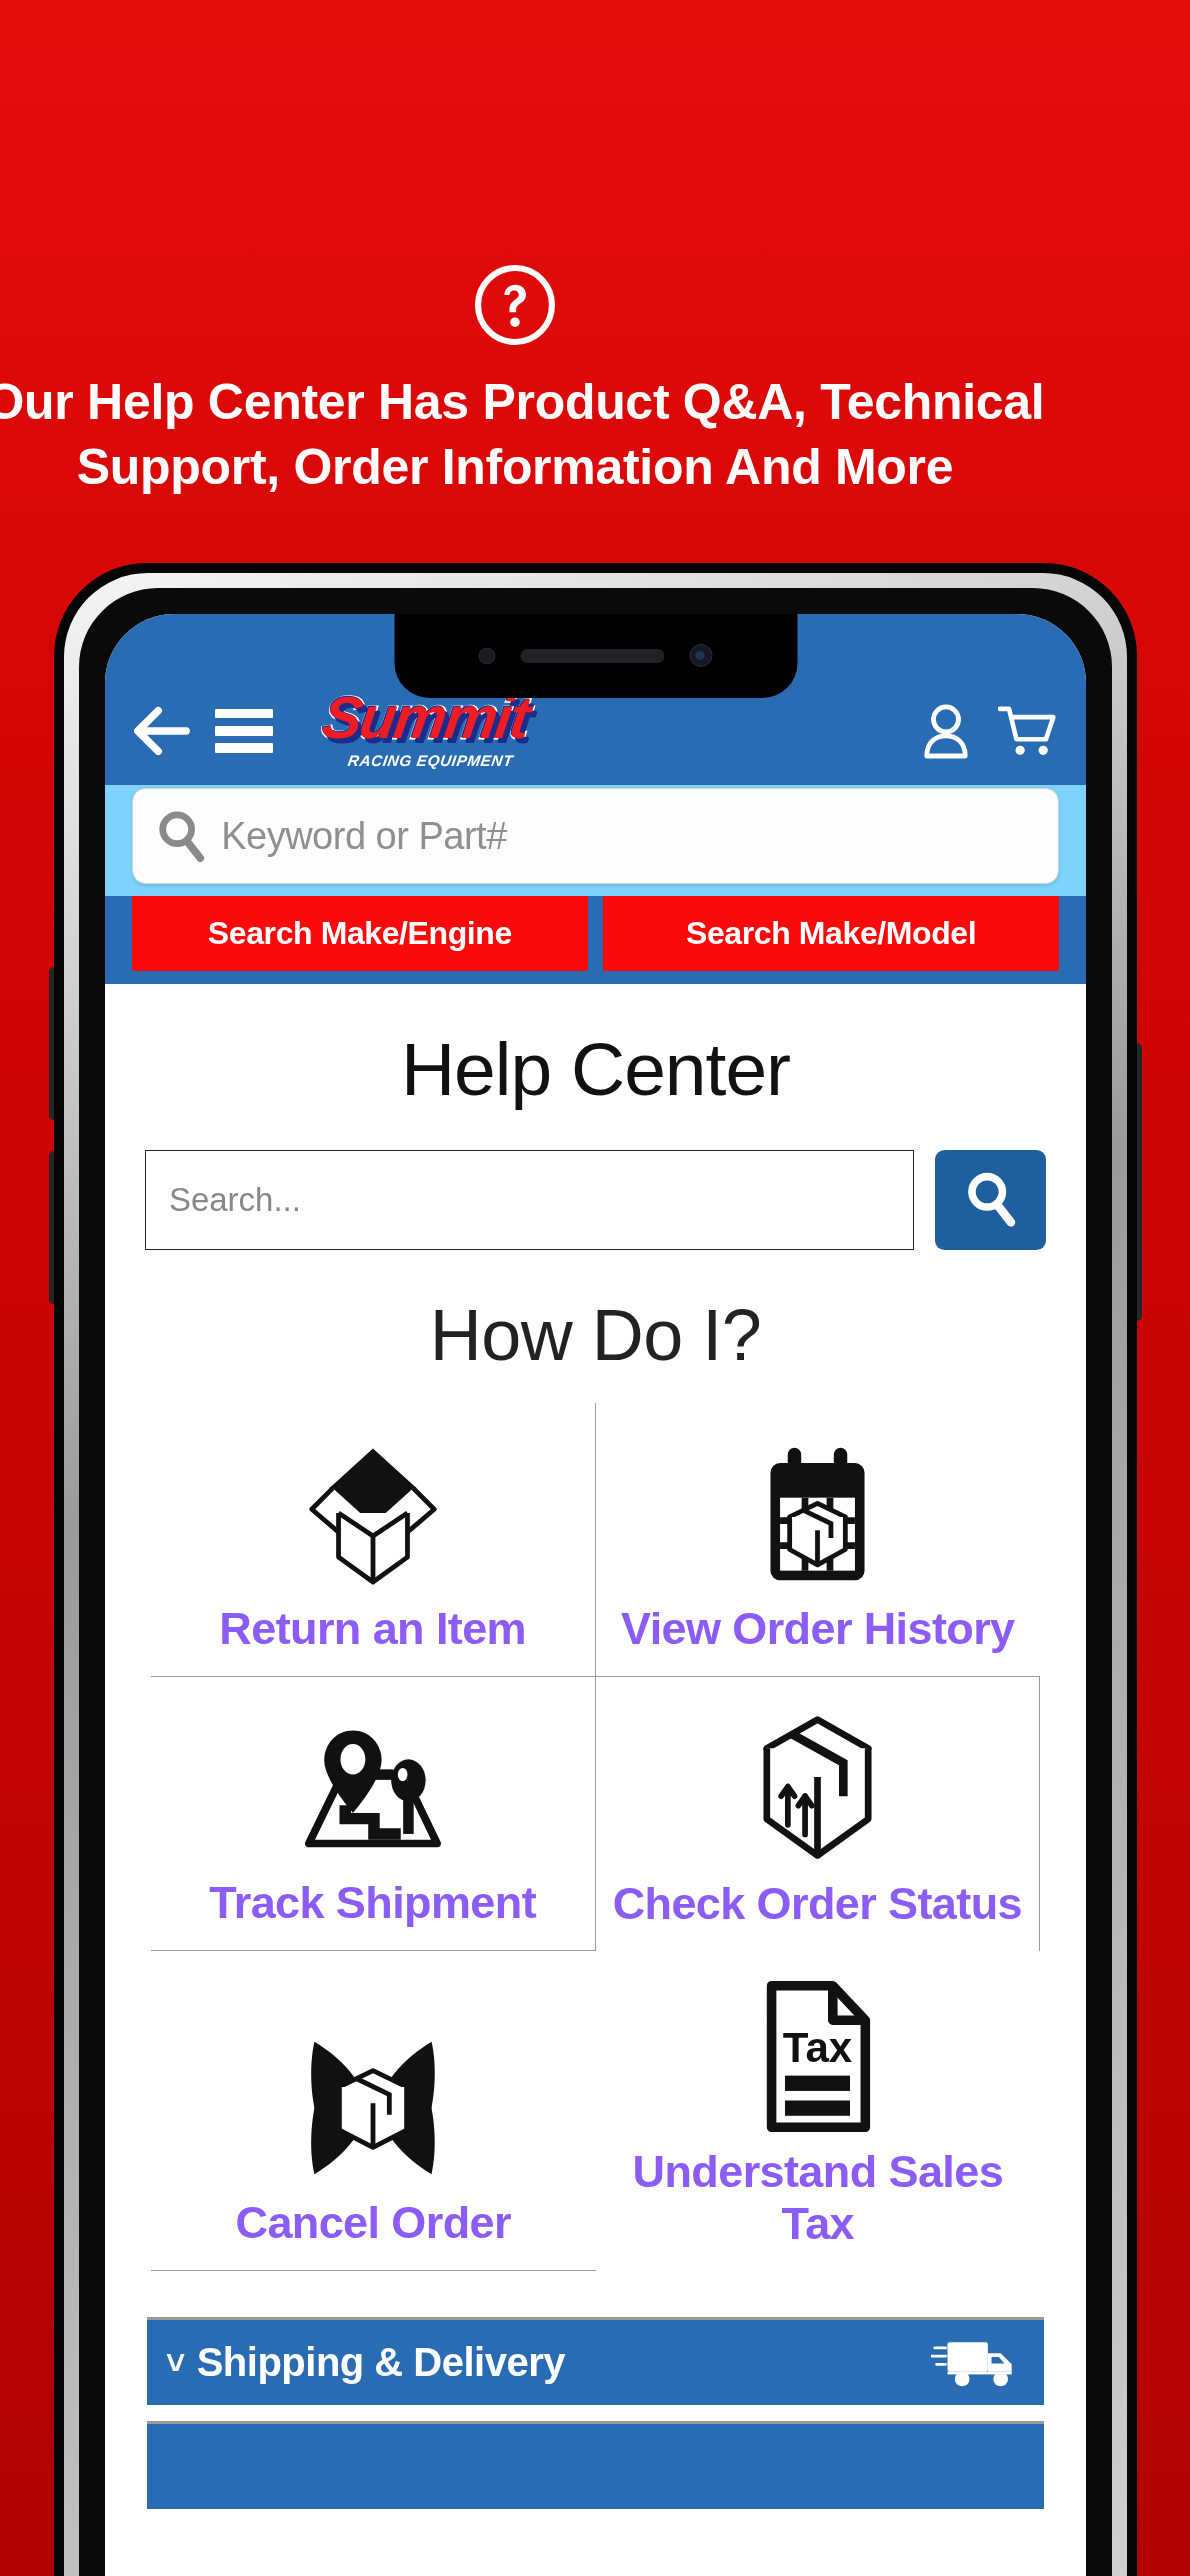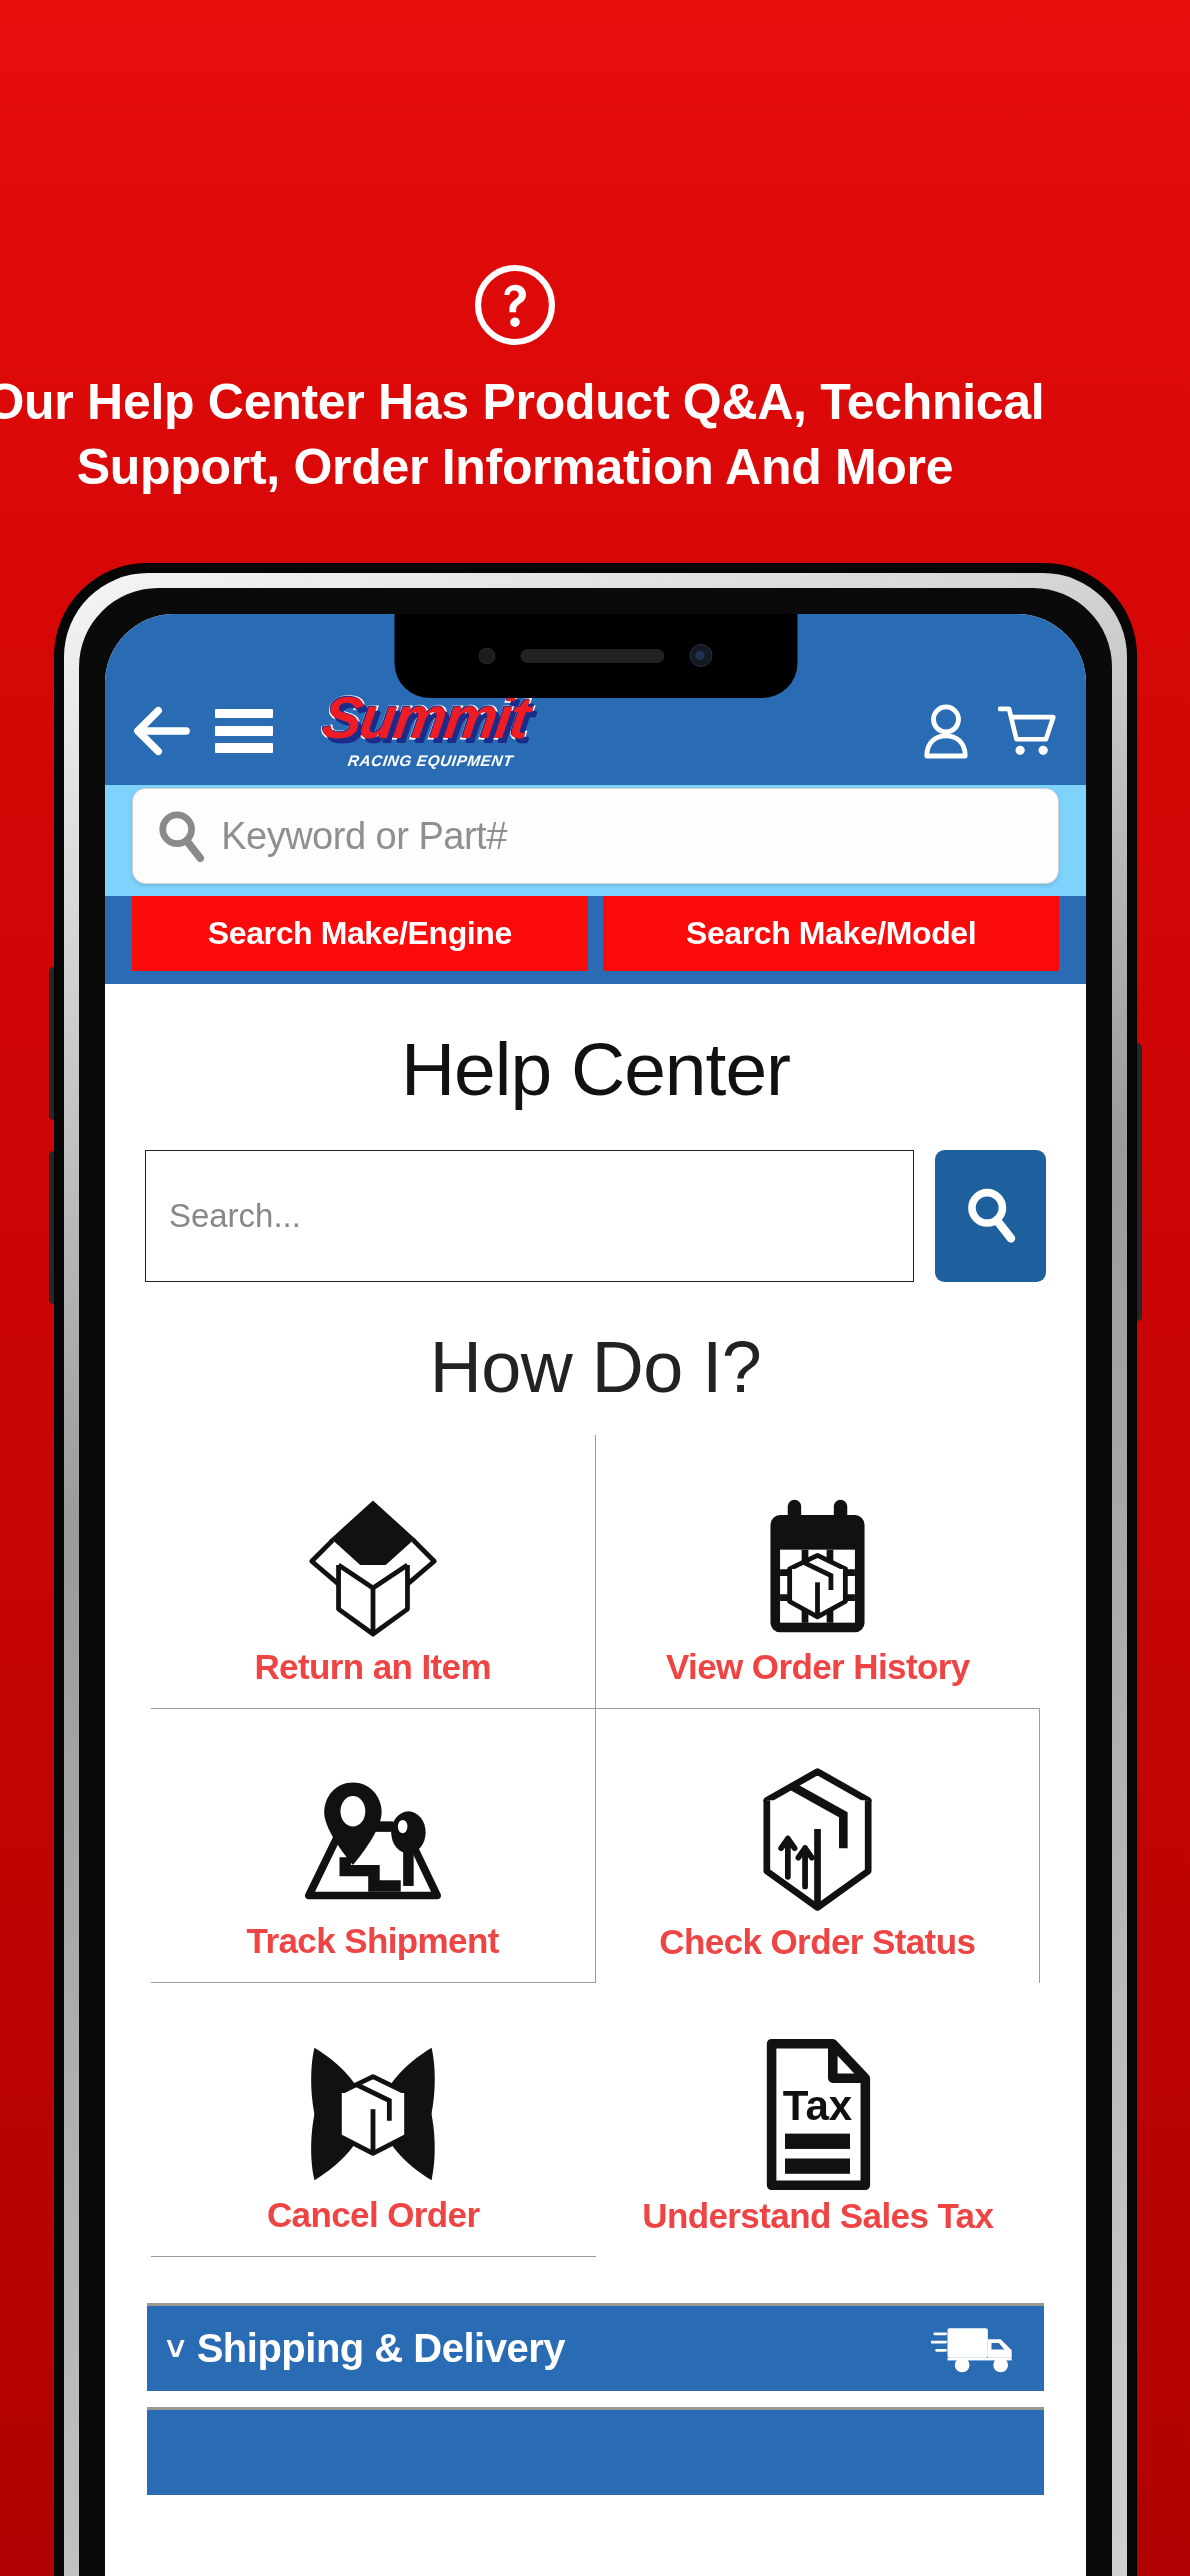--- a/index.html
+++ b/index.html
@@ -254,21 +254,21 @@
     display: flex;
     align-items: stretch;
     gap: 21px;
     padding: 0 40px;
     margin-bottom: 44px;
   }
   .hc-search-input {
     flex: 1;
     border: 1.9px solid #222;
     background: #fff;
-    height: 132px;
+    height: 100px;
     display: flex;
     align-items: center;
     padding-left: 23px;
     font-size: 33px;
     color: #888;
     font-family: "Liberation Sans", sans-serif;
   }
   .hc-search-btn {
     width: 111px;
     background: #1e5f9e;
@@ -303,23 +303,23 @@
     align-items: center;
     justify-content: flex-end;
     padding: 25px 5.8px 21px 5.8px;
     min-height: 274px;
     position: relative;
     cursor: pointer;
   }
   .hd-cell .ic { height: 161px; display: flex; align-items: center; justify-content: center; }
   .hd-cell .ic svg { display:block; }
   .hd-label {
-    margin-top: 1px;
-    color: #ef4444;
-    font-size: 35px;
+    margin-top: 9px;
+    color: #8b5cf6;
+    font-size: 45px;
     font-weight: 700;
     text-align: center;
     letter-spacing: -0.6px;
     font-family: "Liberation Sans", sans-serif;
   }
   
   .hd-cell.col-l { border-right: 1.9px solid #9b9b9b; }
   .hd-cell.row-b { border-bottom: 1.9px solid #9b9b9b; }
 
   

